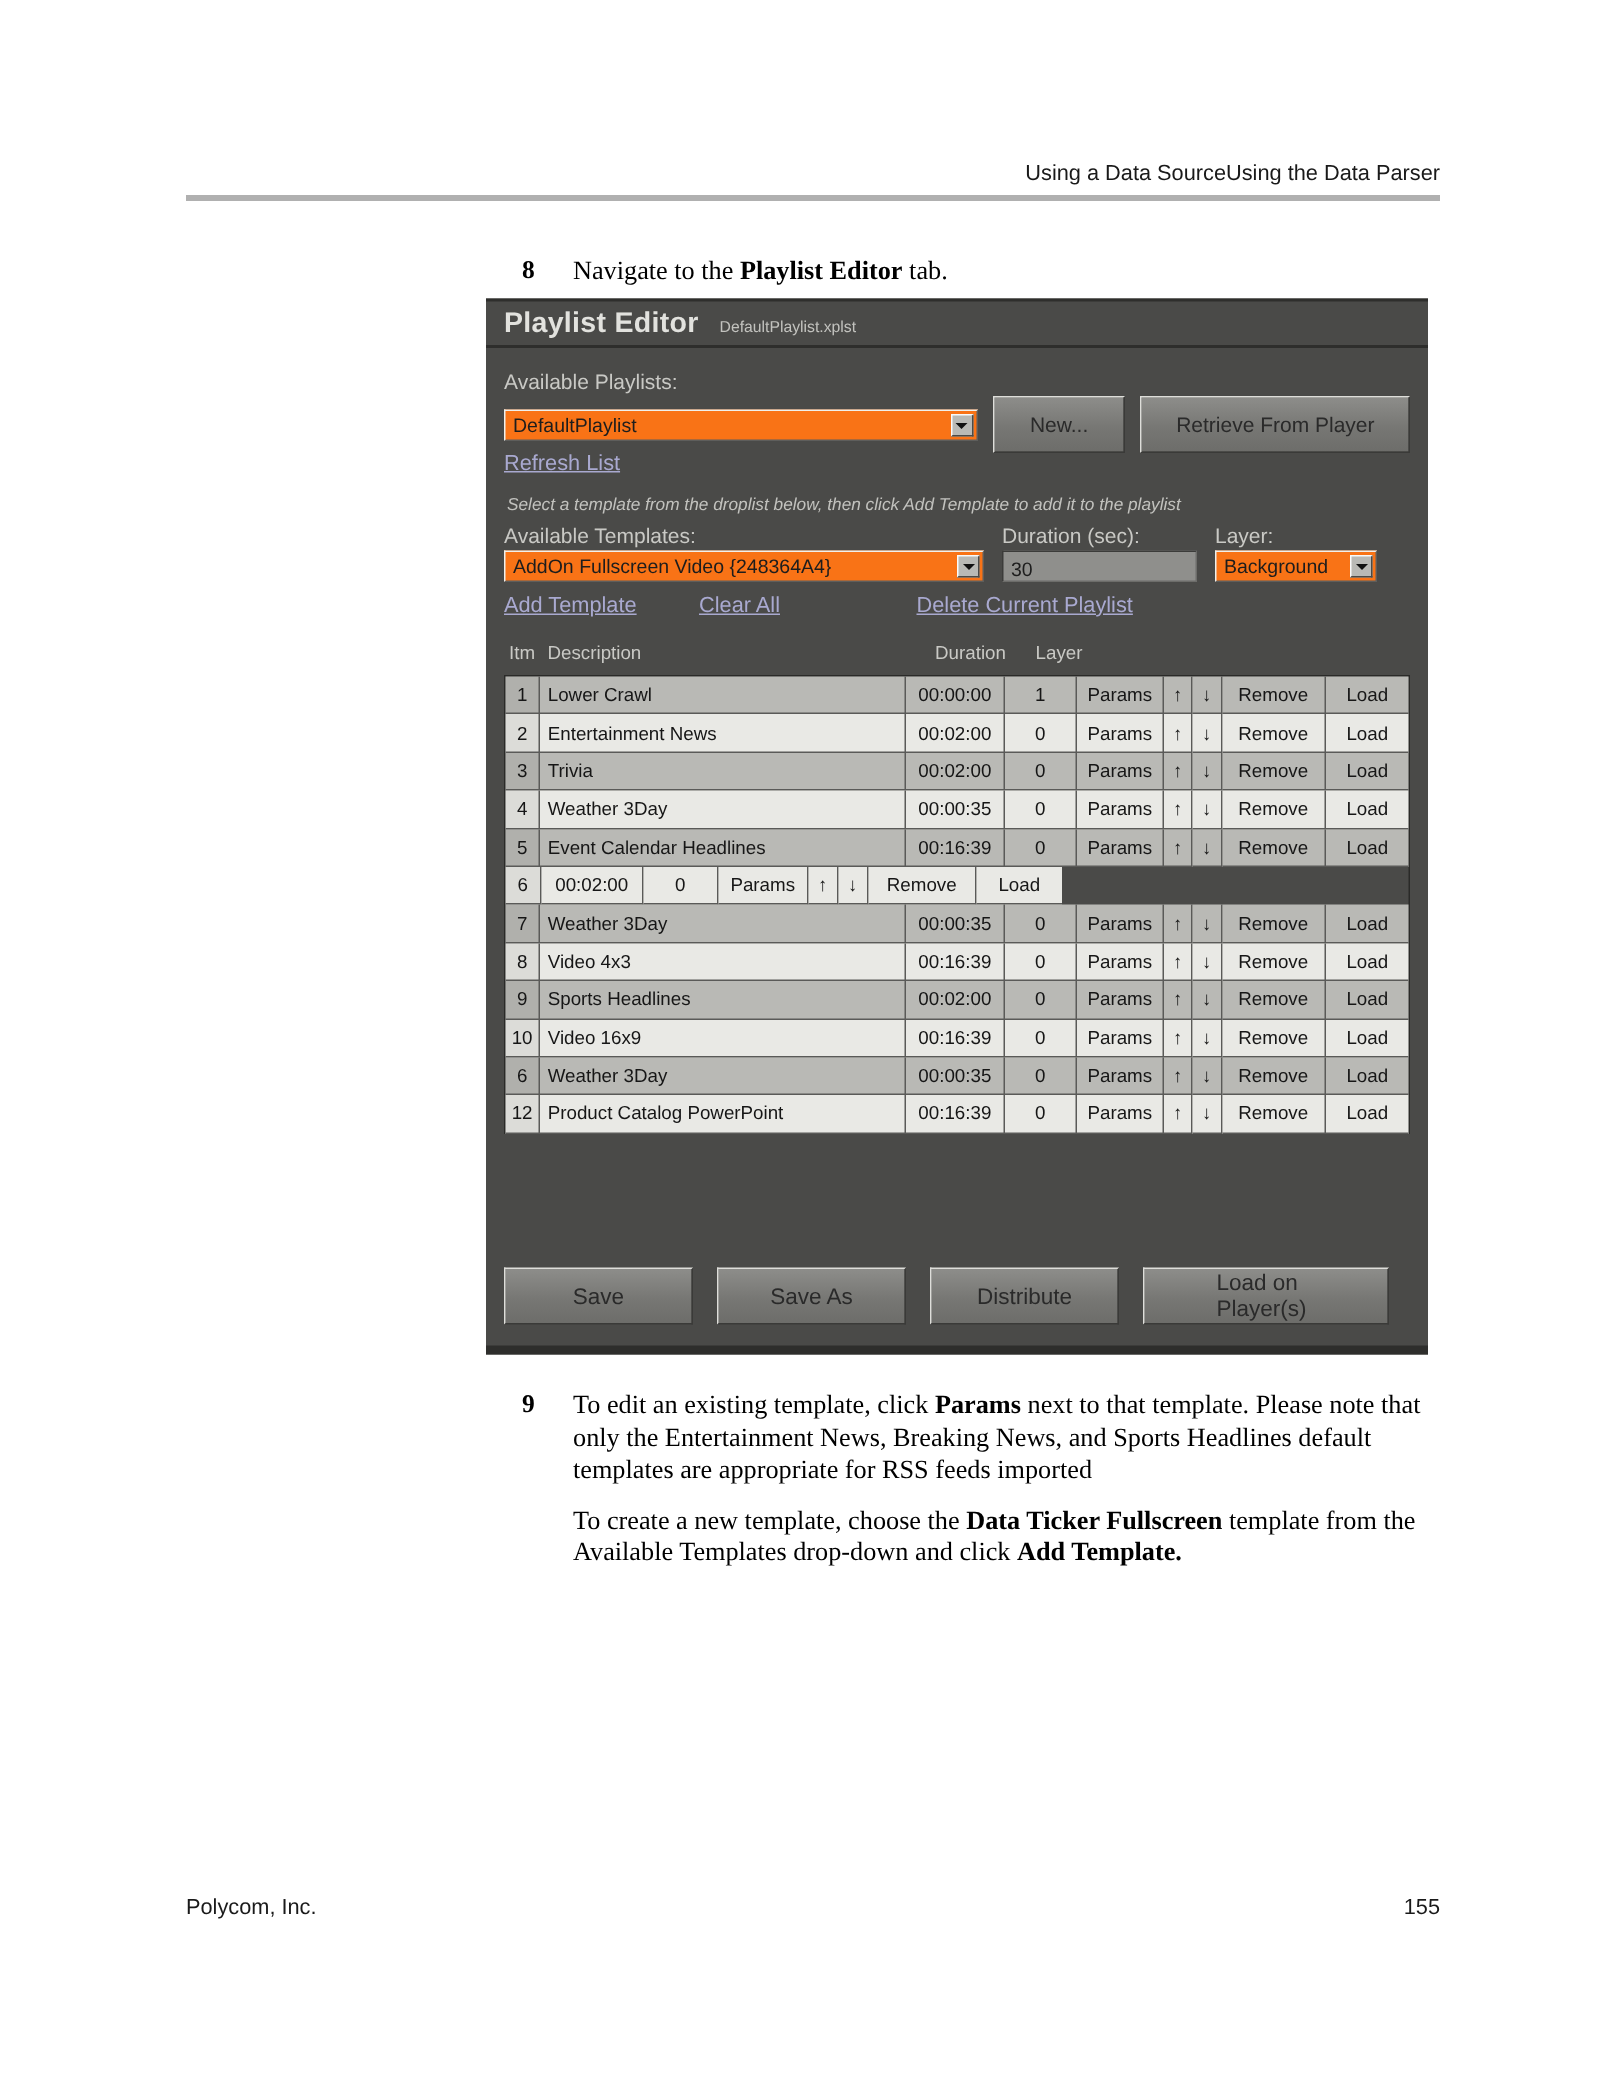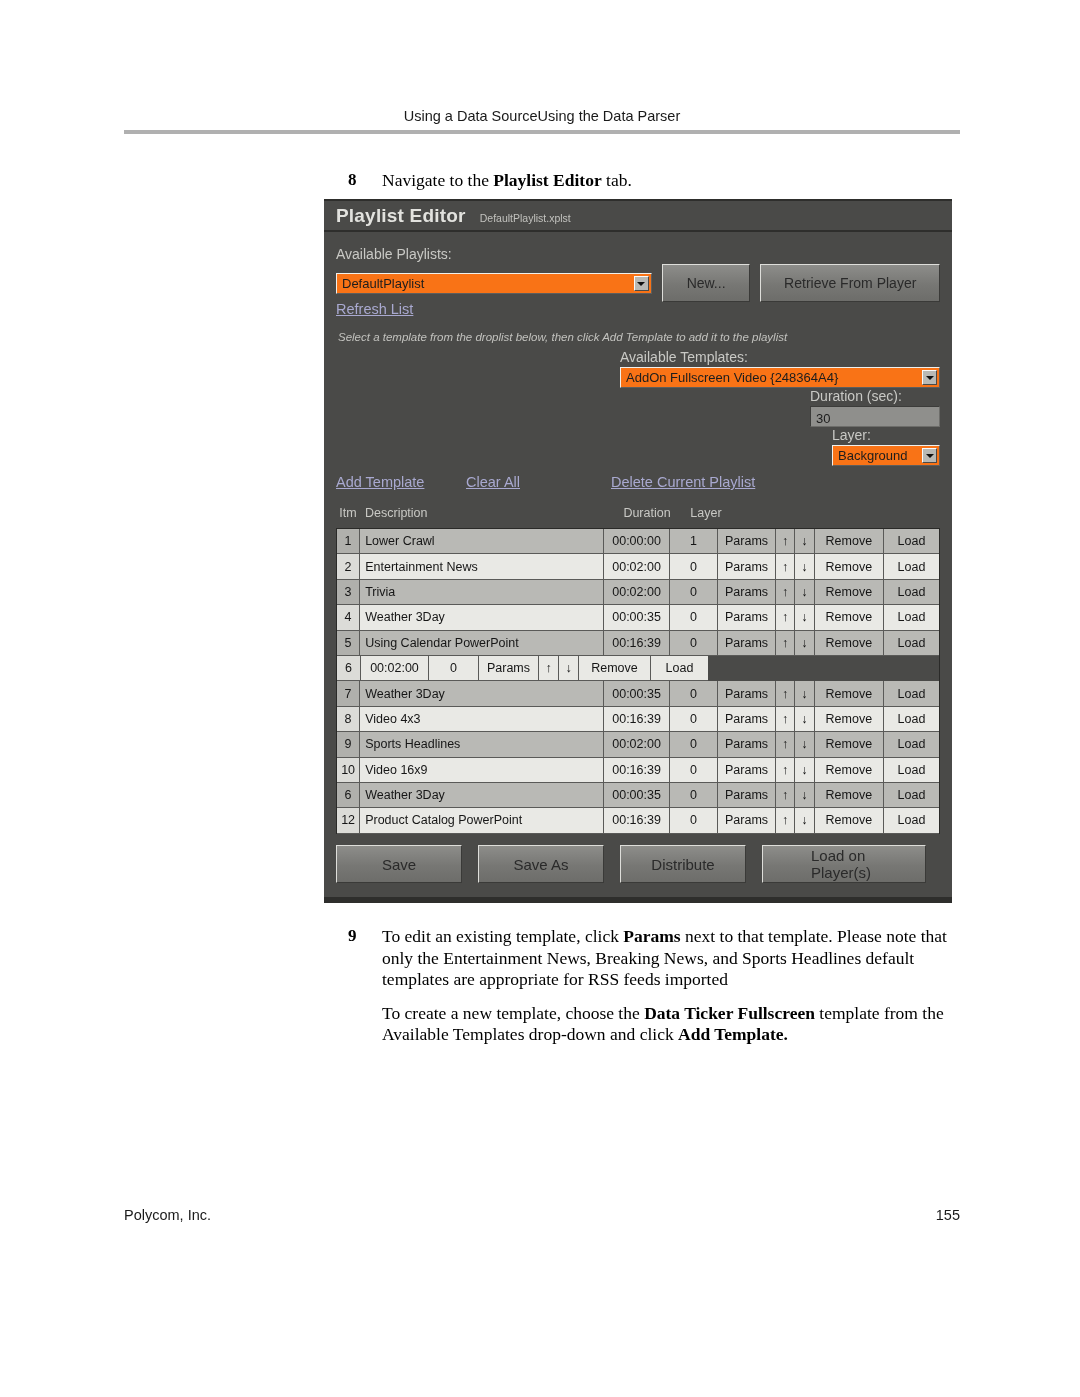--- a/index.html
+++ b/index.html
@@ -10,21 +10,21 @@
     font-family:"Liberation Serif", serif;
     position:relative;
     overflow:hidden;
   }
 
   
   .page-header {
     position:absolute; left:124px; top:108px; width:836px;
     font-family:"Liberation Sans", sans-serif;
     font-size:14.5px; color:#1a1a1a;
-    display:flex; justify-content:center; align-items:flex-end;
+    display:flex; justify-content:flex-end; align-items:flex-end;
   }
   .page-header .rule {
     position:absolute; left:0; top:22px; width:836px; height:4px;
     background:#b0b0b0;
   }
 
   
   .step { position:absolute; display:flex; }
   .step-num {
     width:34px; flex:0 0 34px;
@@ -157,21 +157,21 @@
 
   
   .footbtns {
     position:absolute; left:12px; bottom:14px;
     display:flex; gap:16px;
   }
   .footbtns .btn { width:126px; height:38px; font-size:15px; }
 
   
   .page-footer {
-    position:absolute; left:124px; top:1207px; width:836px;
+    position:absolute; left:124px; top:1264px; width:836px;
     font-family:"Liberation Sans", sans-serif;
     font-size:14.5px; color:#1a1a1a;
     display:flex; justify-content:space-between;
   }
 </style>
 </head>
 <body>
 
 <div class="page-header">
   <span>Using a Data Source</span>
@@ -205,21 +205,21 @@
       </div>
       <div class="btn" style="width:90px;height:38px;margin-bottom:-8px;">New...</div>
       <div class="btn" style="width:182px;height:38px;margin-bottom:-8px;">Retrieve From Player</div>
     </div>
     <div class="linkrow" style="margin-top:7px;">
       <span class="link">Refresh List</span>
     </div>
 
     <div class="hint">Select a template from the droplist below, then click Add Template to add it to the playlist</div>
 
-    <div style="display:flex; align-items:flex-end;flex-direction:column;">
+    <div style="display:flex; gap:12px; align-items:flex-end;">
       <div style="width:320px;">
         <div class="field-label">Available Templates:</div>
         <div class="combo" style="width:320px;">
           <span>AddOn Fullscreen Video {248364A4}</span>
           <span class="arrow"></span>
         </div>
       </div>
       <div style="width:130px;">
         <div class="field-label">Duration (sec):</div>
         <div class="textbox" style="width:130px;">
@@ -288,21 +288,21 @@
           <div class="c-dur">00:00:35</div>
           <div class="c-lay">0</div>
           <div class="c-par">Params</div>
           <div class="c-up">↑</div>
           <div class="c-dn">↓</div>
           <div class="c-rem">Remove</div>
           <div class="c-load">Load</div>
         </div>
         <div class="trow">
           <div class="c-itm">5</div>
-          <div class="c-desc">Using Calendar PowerPoint</div>
+          <div class="c-desc">Event Calendar Headlines</div>
           <div class="c-dur">00:16:39</div>
           <div class="c-lay">0</div>
           <div class="c-par">Params</div>
           <div class="c-up">↑</div>
           <div class="c-dn">↓</div>
           <div class="c-rem">Remove</div>
           <div class="c-load">Load</div>
         </div>
         <div class="trow alt">
           <div class="c-itm">6</div>

